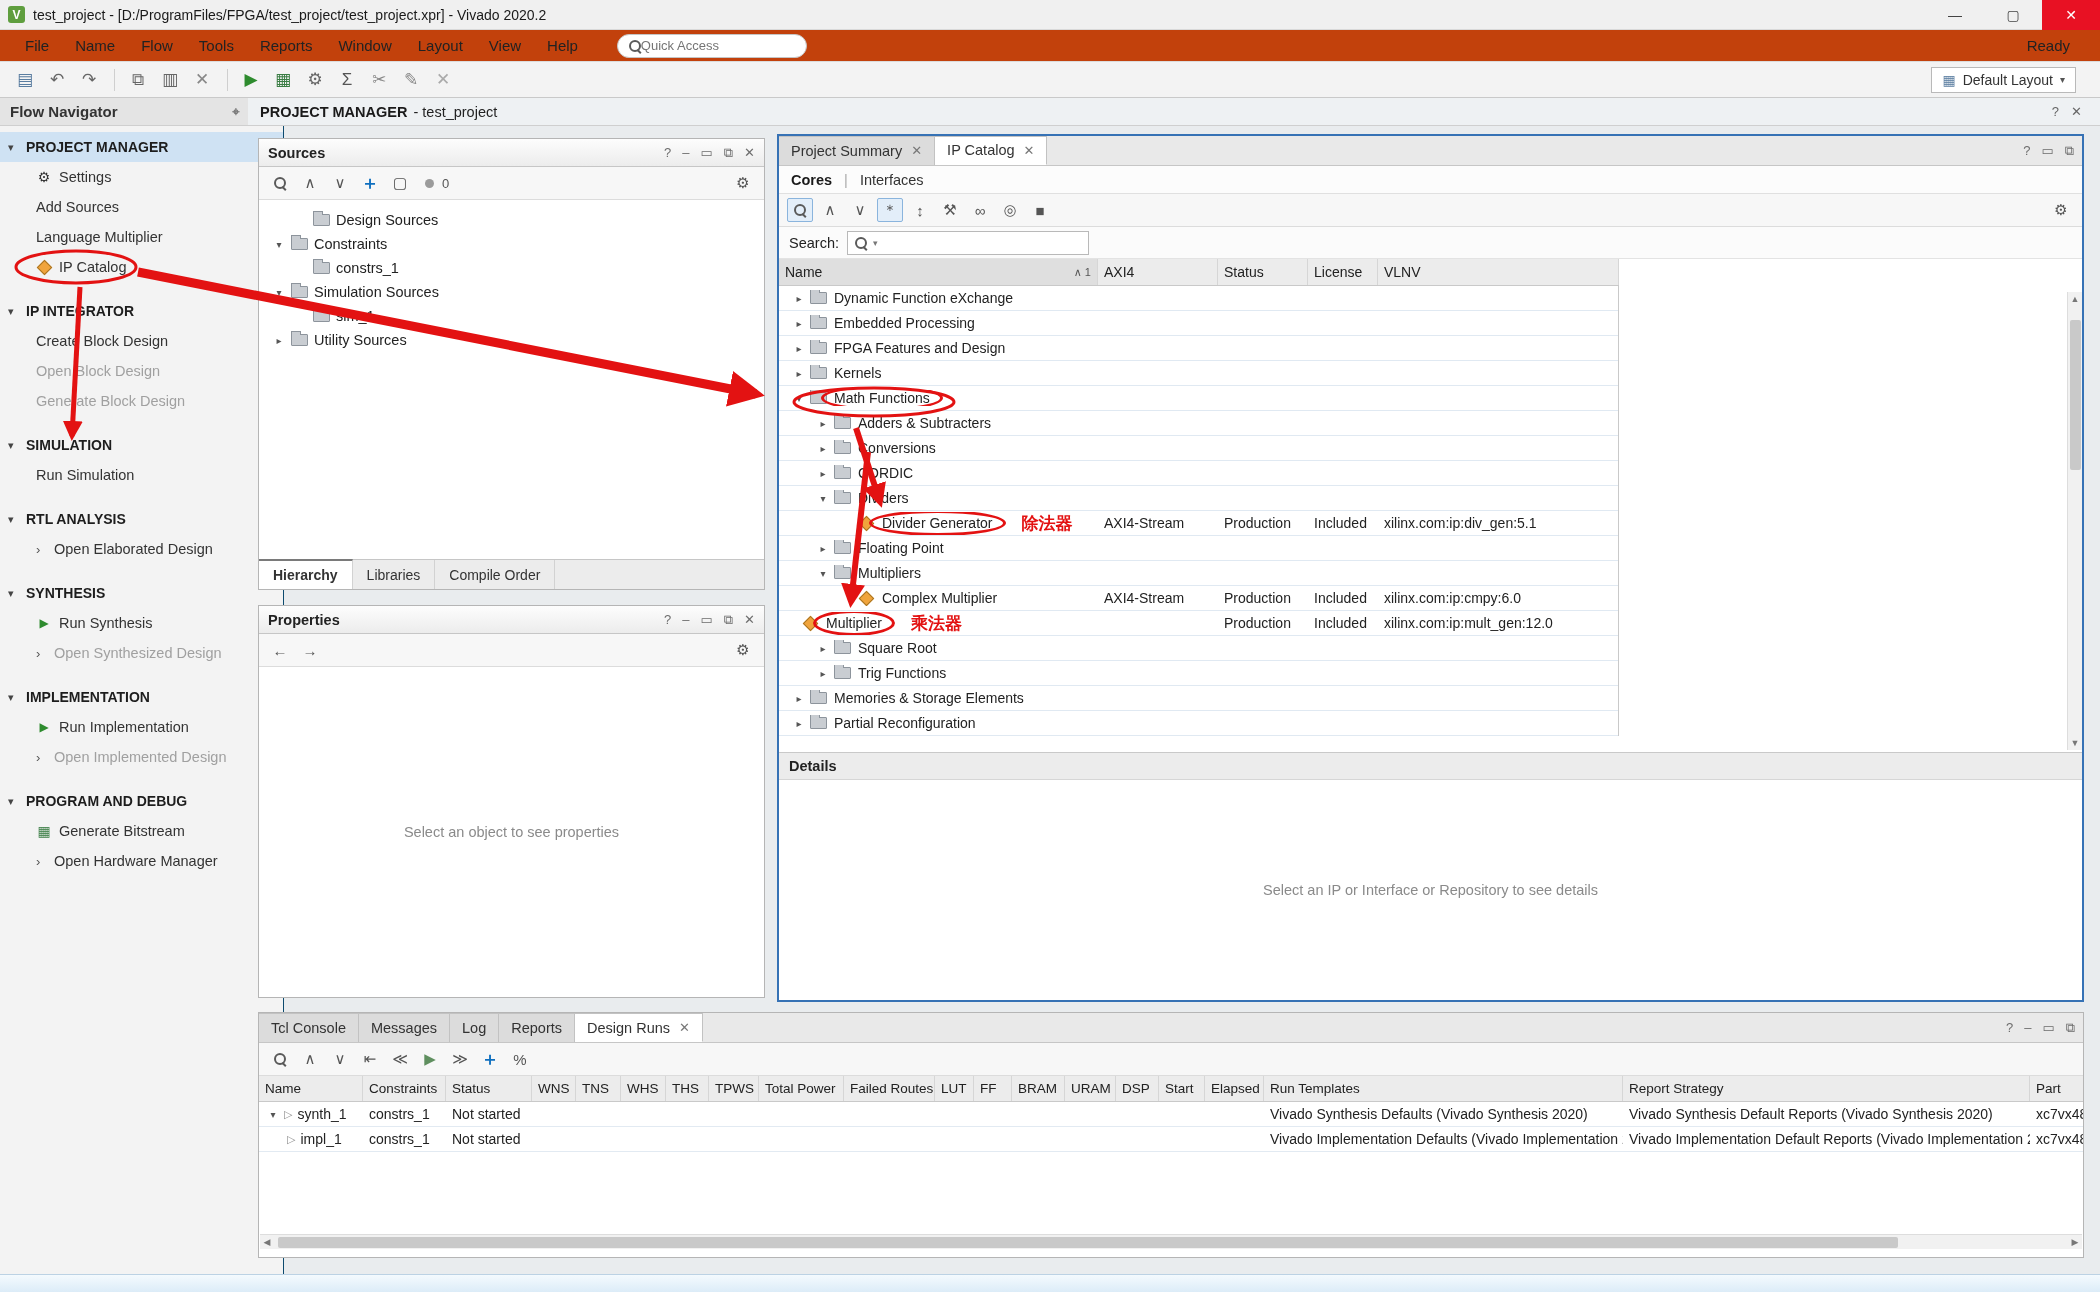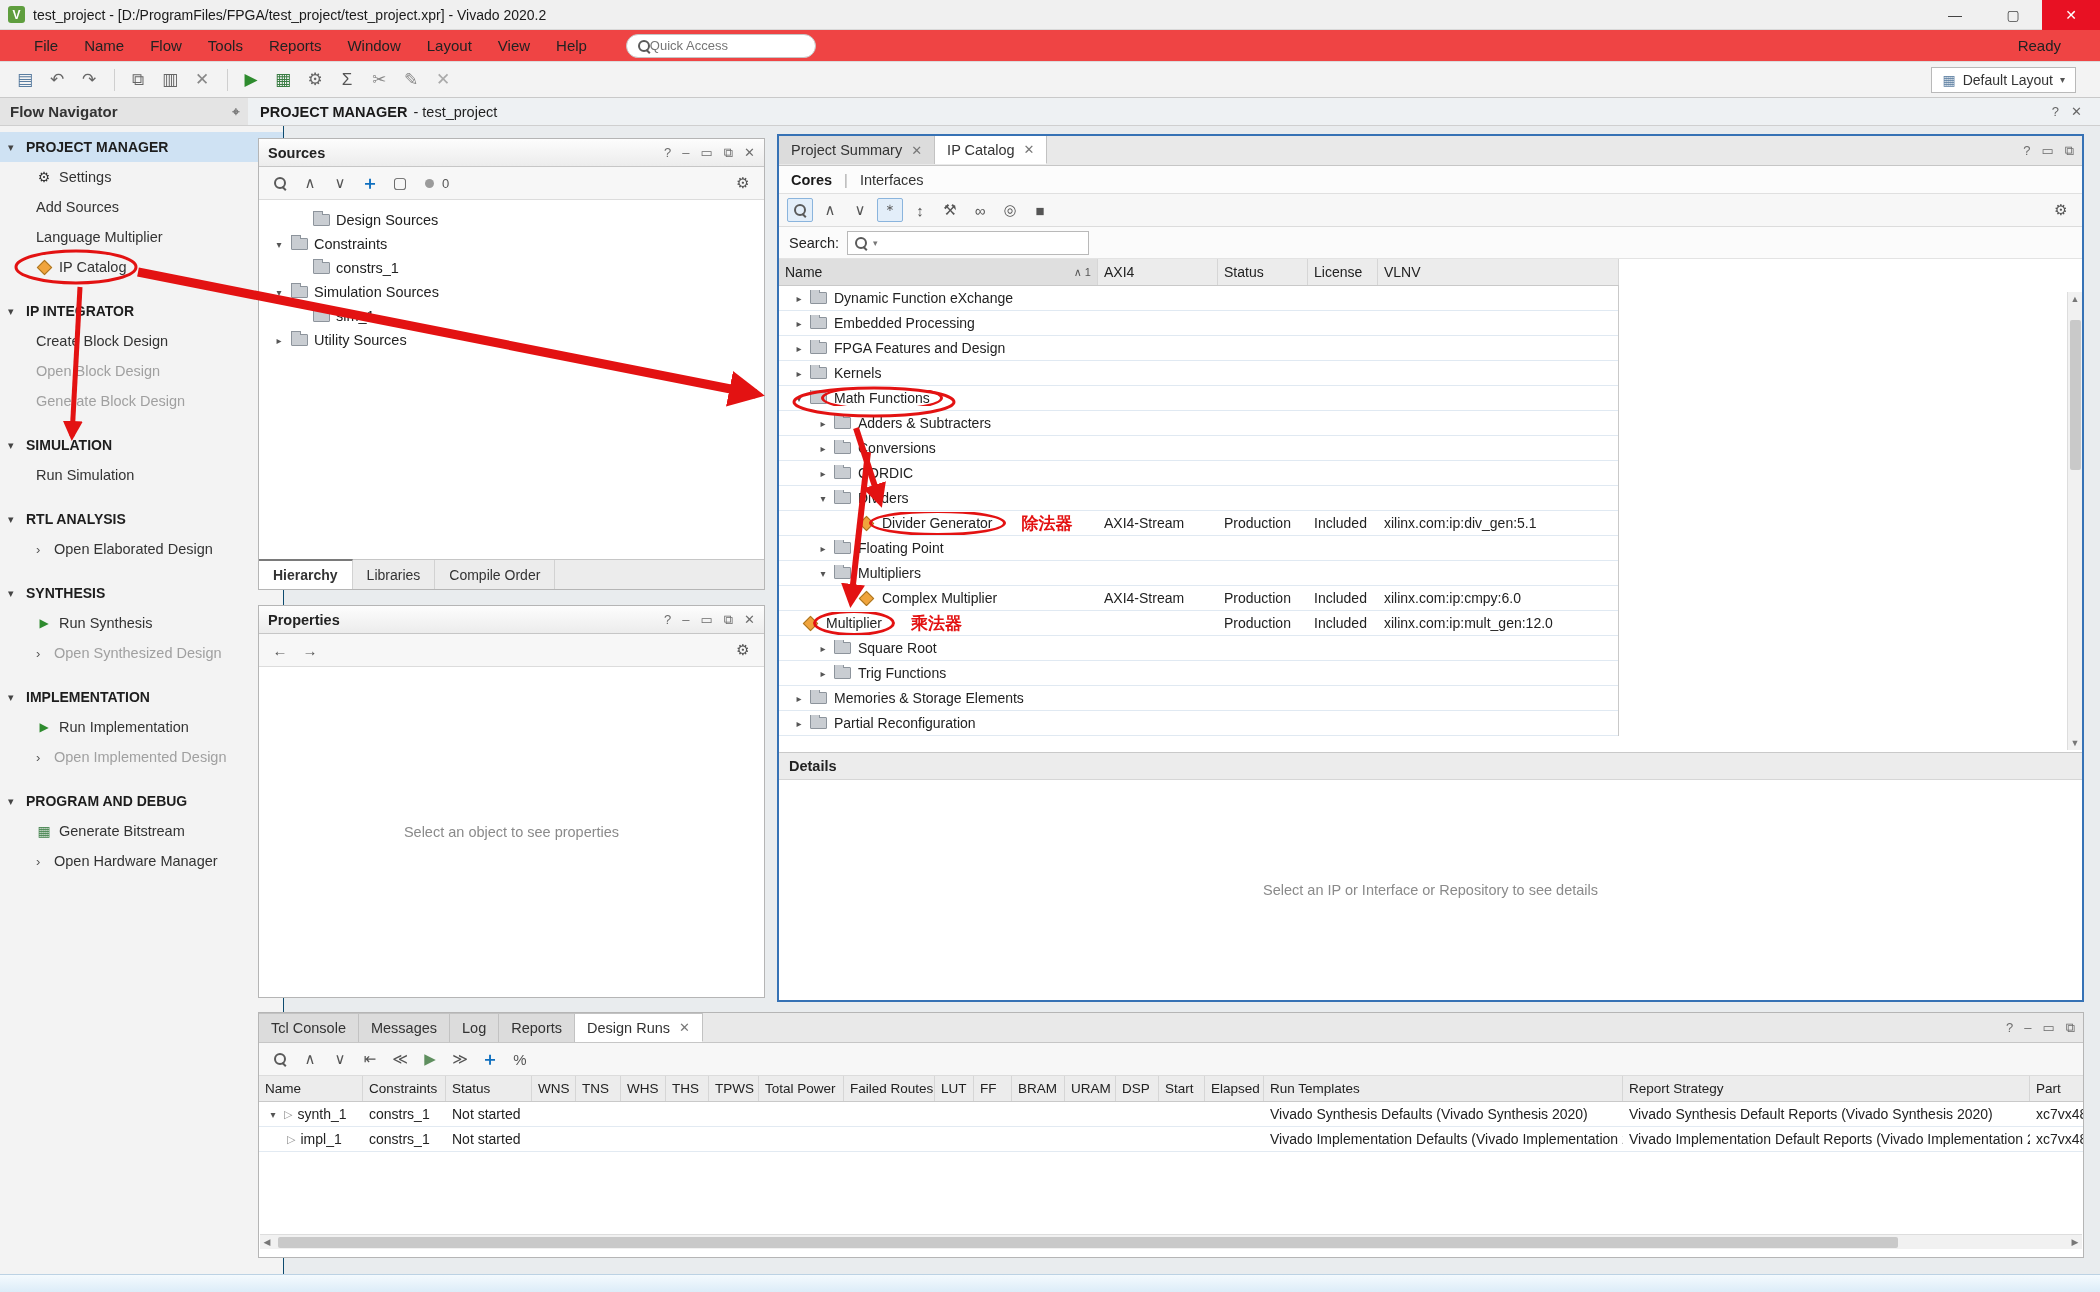--- a/index.html
+++ b/index.html
@@ -9,21 +9,21 @@
 
   
   .titlebar{position:absolute;left:0;top:0;width:2100px;height:30px;background:#f0f0f0;border-bottom:1px solid #d9d9d9;display:flex;align-items:center;padding-left:8px}
   .logo{width:17px;height:17px;background:#5f9e3e;border-radius:3px;color:#fff;font-size:12px;font-weight:bold;display:flex;align-items:center;justify-content:center;margin-right:8px}
   .titletext{font-size:14px;color:#1a1a1a}
   .winbtns{margin-left:auto;display:flex;height:30px}
   .winbtn{width:58px;display:flex;align-items:center;justify-content:center;font-size:14px;color:#444}
   .winbtn.close{background:#e81123;color:#fff}
 
   
-  .menubar{position:absolute;left:0;top:30px;width:2100px;height:32px;background:#ef4444;border-bottom:1px solid #dcdcdc;display:flex;align-items:center;padding:0 21px}
+  .menubar{position:absolute;left:0;top:30px;width:2100px;height:32px;background:#c2410c;border-bottom:1px solid #dcdcdc;display:flex;align-items:center;padding:0 12px}
   .menu-item{padding:0 13px;font-size:15px;color:#222;height:32px;display:flex;align-items:center;cursor:default}
   .quick-access{margin-left:26px;width:190px;height:24px;border:1px solid #c5c5c5;border-radius:12px;background:#fff;display:flex;align-items:center;padding:0 10px;color:#8a8a8a}
   .quick-access input{border:none;outline:none;width:100%;font-size:13px;color:#555;background:transparent;font-family:inherit}
   .ready{margin-left:auto;padding-right:18px;font-size:15px;color:#222}
 
   
   .toolbar{position:absolute;left:0;top:62px;width:2100px;height:36px;background:#f3f3f3;border-bottom:1px solid #c9c9c9;display:flex;align-items:center;padding:0 10px}
   .tb-icon{width:30px;height:28px;display:flex;align-items:center;justify-content:center;font-size:17px;margin-right:2px}
   .tb-sep{width:1px;height:22px;background:#cfcfcf;margin:0 8px}
   .layout-select{margin-left:auto;margin-right:14px;height:26px;border:1px solid #b9b9b9;background:#fff;display:flex;align-items:center;padding:0 10px;font-size:14px;color:#333;gap:7px}
@@ -391,21 +391,21 @@
           <span class="pt-icon">←</span>
           <span class="pt-icon">→</span>
         </span>
       <span class="pt-icon pt-gear">⚙</span>
     </div>
     <div class="empty-msg">Select an object to see properties</div>
   </div>
 
   <div class="panel" id="ipcatalog">
     <div class="tabrow">
-      <span id="ip-tabs" style="display:flex;align-items:flex-start;height:30px">
+      <span id="ip-tabs" style="display:flex;align-items:center;height:30px">
           <span class="tab">
             <span>Project Summary</span>
             <span class="x">✕</span>
           </span>
           <span class="tab active">
             <span>IP Catalog</span>
             <span class="x">✕</span>
           </span>
         </span>
       <span class="picons" id="ip-corner-icons">

